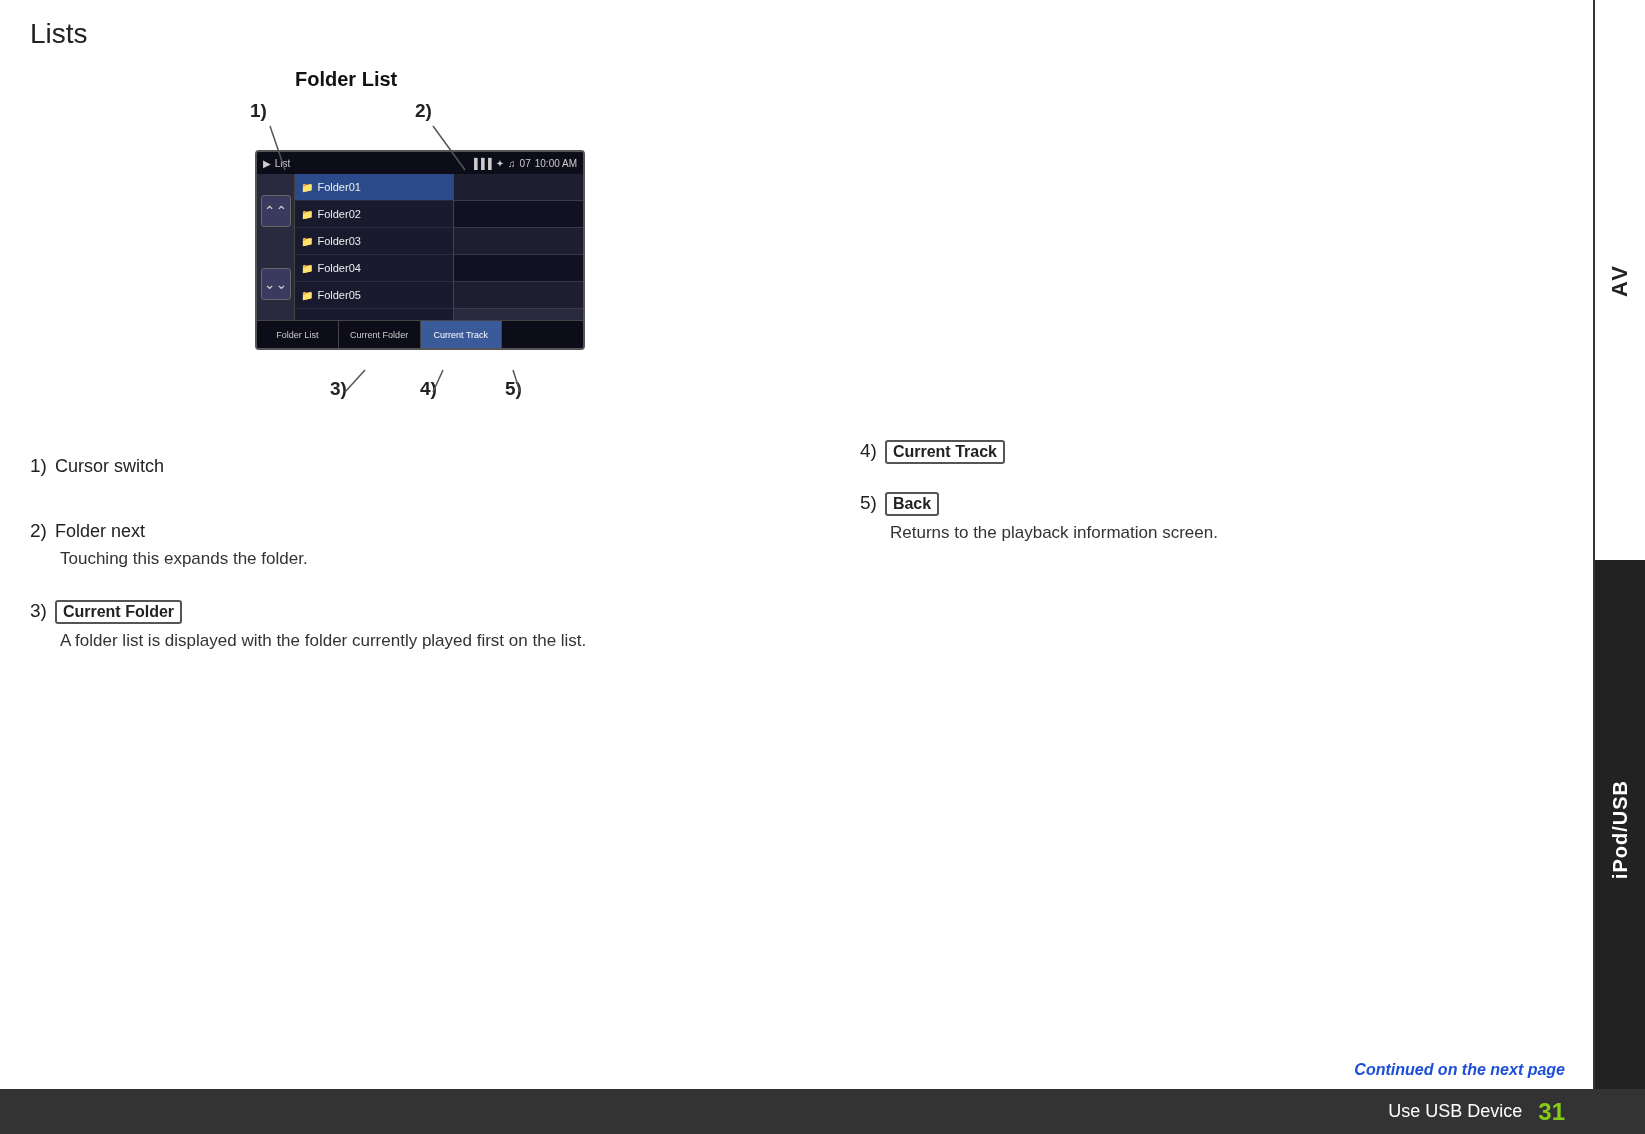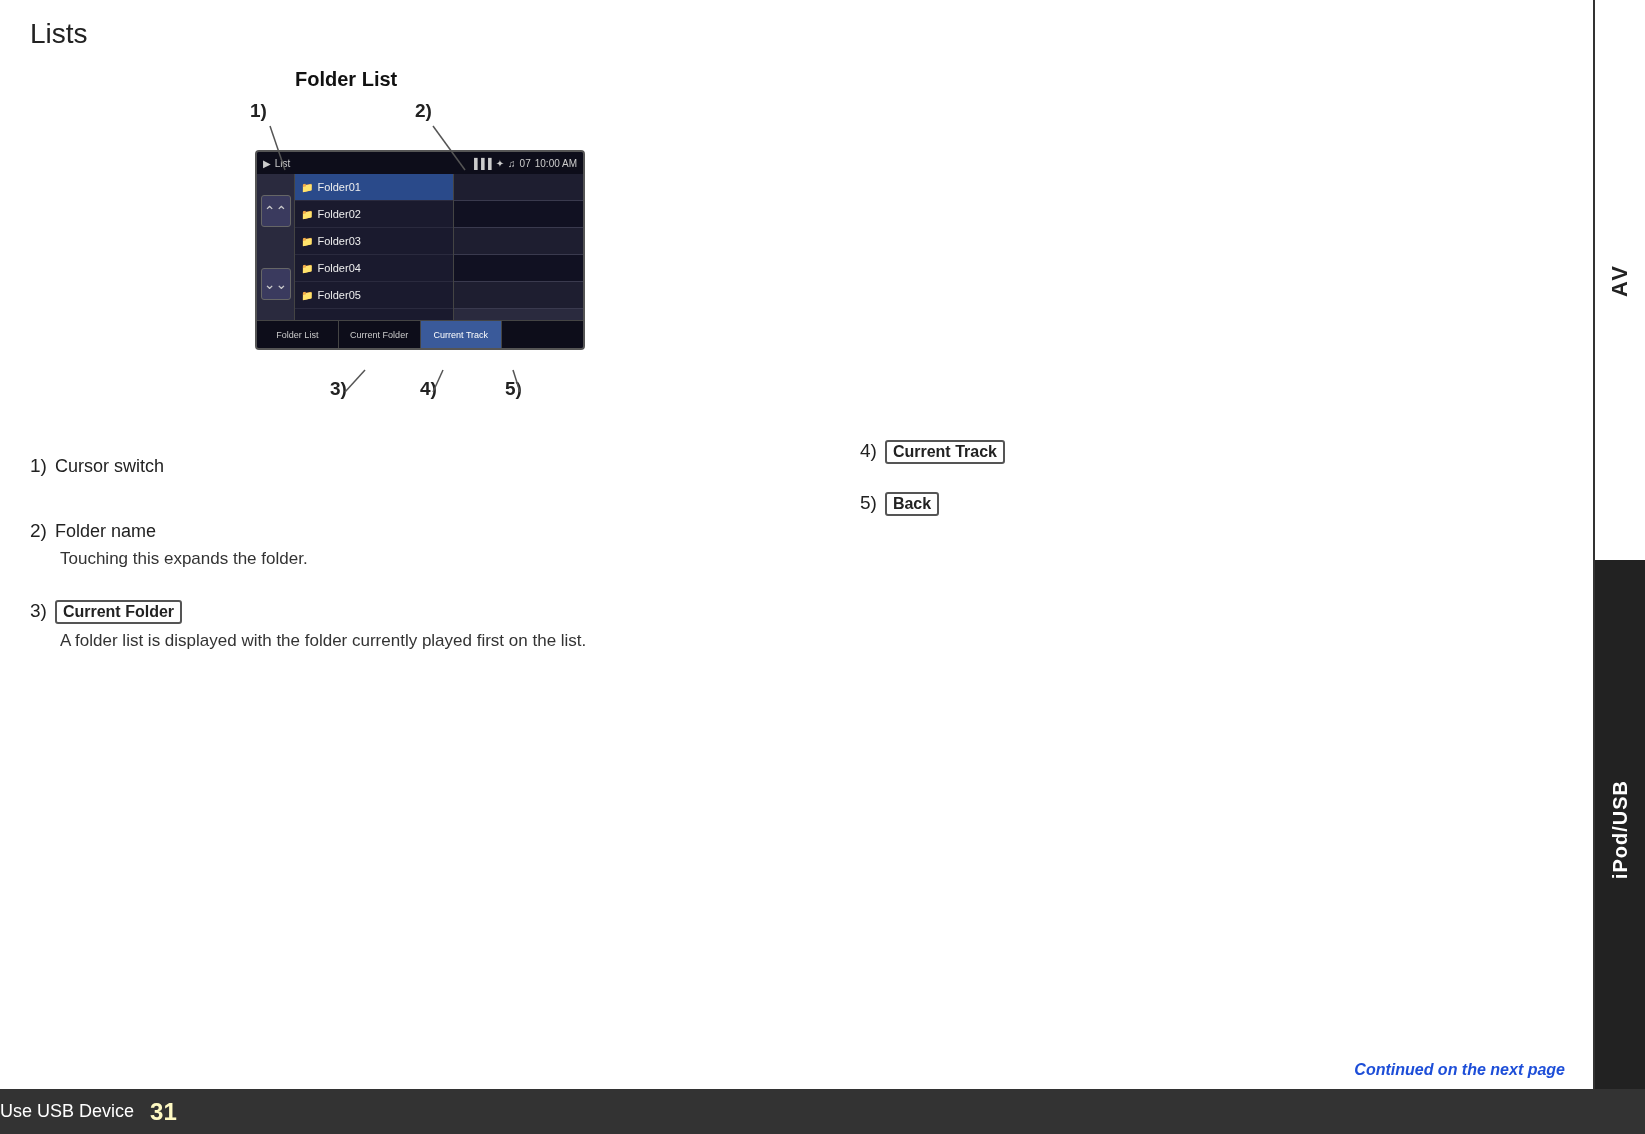--- a/index.html
+++ b/index.html
@@ -286,29 +286,30 @@
     }
     .bottom-bar-page {
       position: absolute;
       bottom: 0;
       left: 0;
       right: 0;
       height: 45px;
       background: #333;
       display: flex;
       align-items: center;
+      justify-content: flex-end;
       padding-right: 80px;
       gap: 16px;
     }
     .page-label {
       color: #fff;
       font-size: 18px;
     }
     .page-num {
-      color: #fef9c3;
+      color: #84cc16;
       font-size: 24px;
       font-weight: bold;
     }
 
     
     svg.diagram-svg {
       position: absolute;
       top: 0;
       left: 0;
       width: 100%;
@@ -425,21 +426,21 @@
   <div class="desc-item">
     <div class="desc-header">
       <span class="desc-num">1)</span>
       <span class="desc-term">Cursor switch</span>
     </div>
   </div>
 
   <div class="desc-item">
     <div class="desc-header">
       <span class="desc-num">2)</span>
-      <span class="desc-term">Folder name</span>
+      <span class="desc-term">Folder next</span>
     </div>
     <div class="desc-body">Touching this expands the folder.</div>
   </div>
 
   <div class="desc-item">
     <div class="desc-header">
       <span class="desc-num">3)</span>
       <span class="badge">Current Folder</span>
     </div>
     <div class="desc-body">A folder list is displayed with the folder currently played first on the list.</div>
@@ -454,20 +455,21 @@
       <span class="desc-num">4)</span>
       <span class="badge">Current Track</span>
     </div>
   </div>
 
   <div class="desc-item">
     <div class="desc-header">
       <span class="desc-num">5)</span>
       <span class="badge">Back</span>
     </div>
+    <div class="desc-body">Returns to the playback information screen.</div>
   </div>
 
 </div>
 
 <div class="continued-text">Continued on the next page</div>
 
 <div class="bottom-bar-page">
   <span class="page-label">Use USB Device</span>
   <span class="page-num">31</span>
 </div>

